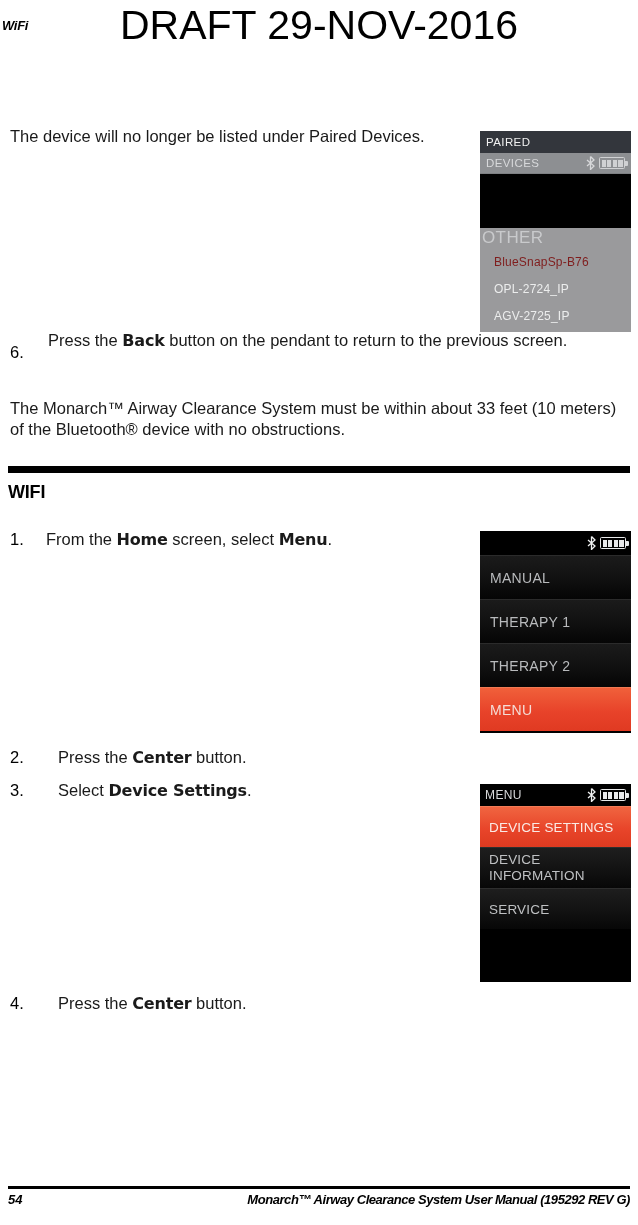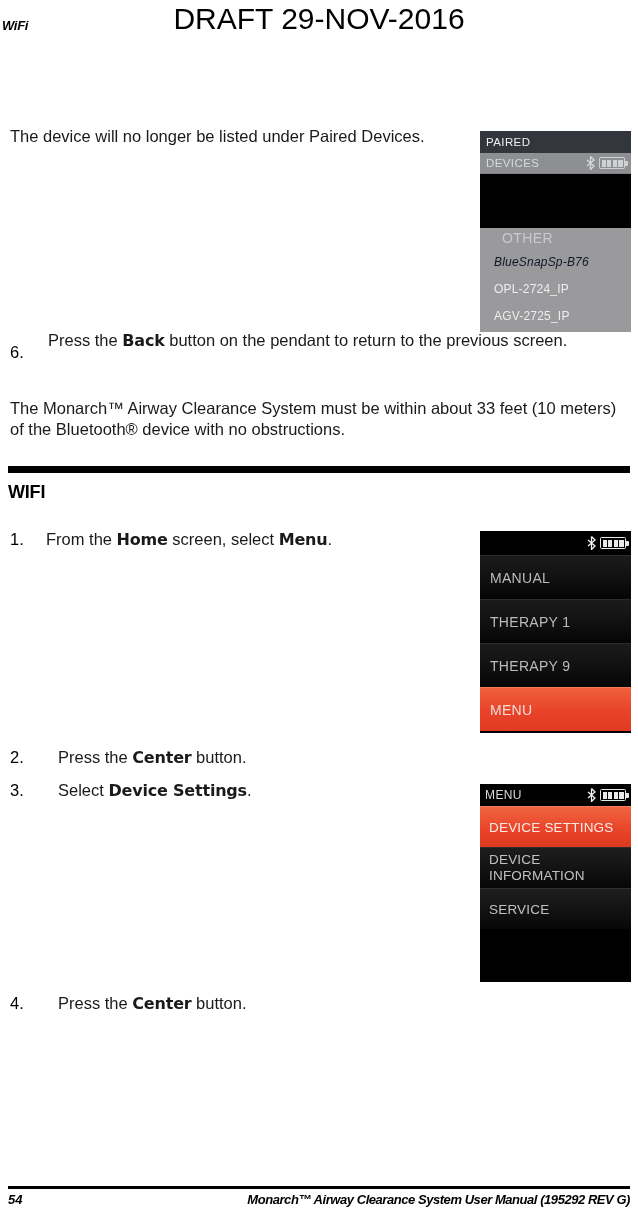--- a/index.html
+++ b/index.html
@@ -25,21 +25,21 @@
     font-style: italic;
     font-weight: bold;
     letter-spacing: -0.3px;
   }
   .hdr-draft {
     position: absolute;
     left: 0;
     top: 2px;
     width: 638px;
     text-align: center;
-    font-size: 30px;
+    font-size: 41px;
     letter-spacing: 0px;
     font-family: "Liberation Sans", sans-serif;
   }
 
   
   .body-txt {
     position: absolute;
     font-size: 16.5px;
     line-height: 21px;
     color: #1a1a1a;
@@ -92,27 +92,27 @@
     font-size: 11.5px; letter-spacing: .4px; padding: 0 6px;
     justify-content: space-between; border-bottom: 1px solid #7e8083;
   }
   #screen-devices .paired-hd {
     height: 22px; background: #33363c; color: #f0f0f0;
     font-size: 11.5px; letter-spacing: .4px; padding: 0 6px;
   }
   #screen-devices .paired-body { height: 54px; background: #000000; }
   #screen-devices .other-hd {
     height: 20px; background: #9a9a9c; color: #c9cacc;
-    font-size: 14px; letter-spacing: .4px; padding: 0 22px;
+    font-size: 17px; letter-spacing: .4px; padding: 0 2px;
   }
   #screen-devices .dev {
     height: 27px; background: #9a9a9c; color: #eceded;
     font-size: 12px; letter-spacing: .2px; padding: 0 6px 0 14px;
   }
-  #screen-devices .dev.sel { color: #0f172a; font-style: italic; }
+  #screen-devices .dev.sel { color: #7f1d1d; }
   #screen-devices .spacer { height: 14px; background: #9a9a9c; }
 
   
   #screen-home { left: 480px; top: 531px; width: 151px; height: 202px; }
   #screen-home .hd {
     height: 24px; background: #000000; justify-content: flex-end;
     padding: 0 5px;
   }
   #screen-home .itm {
     height: 44px; color: #b9bbbd; font-size: 14px; letter-spacing: .3px;
@@ -232,21 +232,21 @@
       <span class="batt">
           <i></i>
           <i></i>
           <i></i>
           <i></i>
         </span>
     </span>
   </div>
   <div class="scr-row itm">MANUAL</div>
   <div class="scr-row itm">THERAPY 1</div>
-  <div class="scr-row itm">THERAPY 9</div>
+  <div class="scr-row itm">THERAPY 2</div>
   <div class="scr-row itm sel">MENU</div>
 </div>
 
 <div class="num" style="left:10px; top:747px;">2.</div>
 <div class="body-txt" style="left:58px; top:747px; width:400px;"><span>Press the </span><b class="ui">Center</b><span> button.</span></div>
 
 <div class="num" style="left:10px; top:780px;">3.</div>
 <div class="body-txt" style="left:58px; top:780px; width:400px;"><span>Select </span><b class="ui">Device Settings</b><span>.</span></div>
 
 <div class="screen" id="screen-menu">

